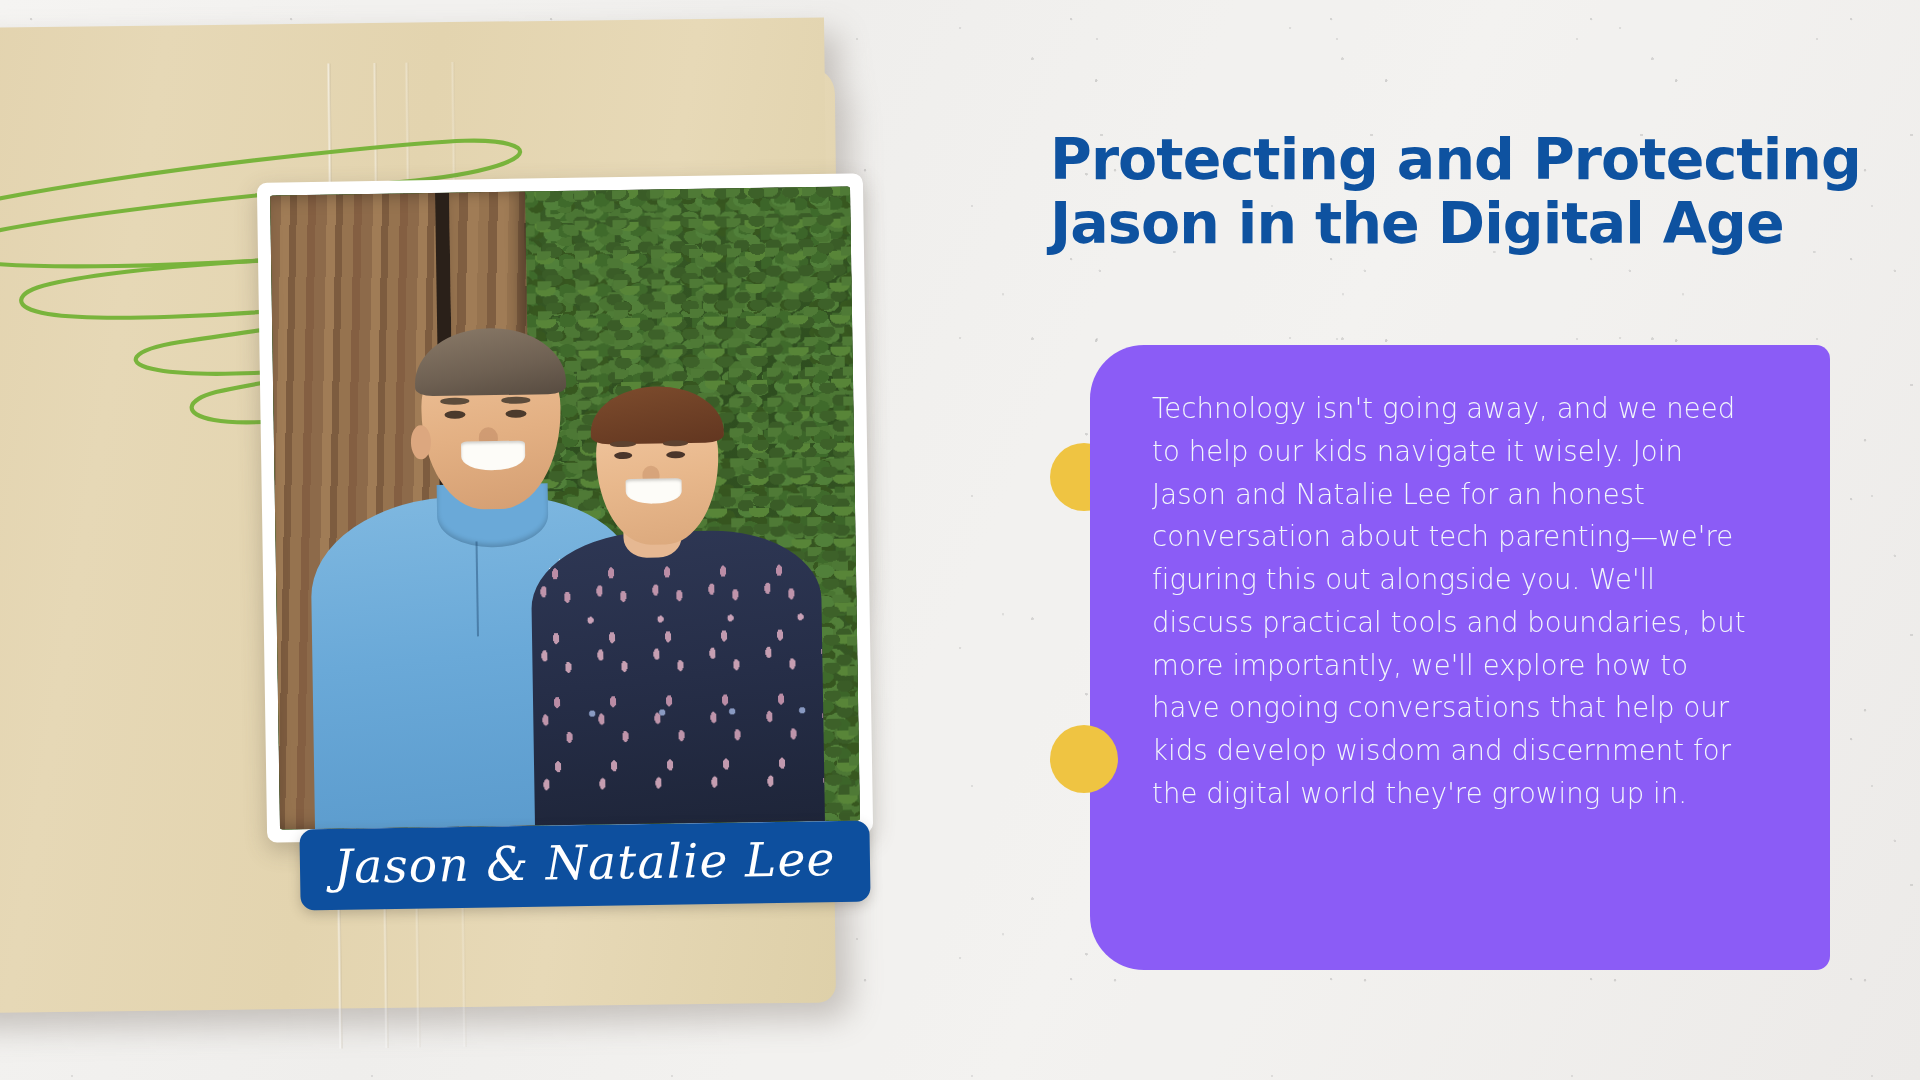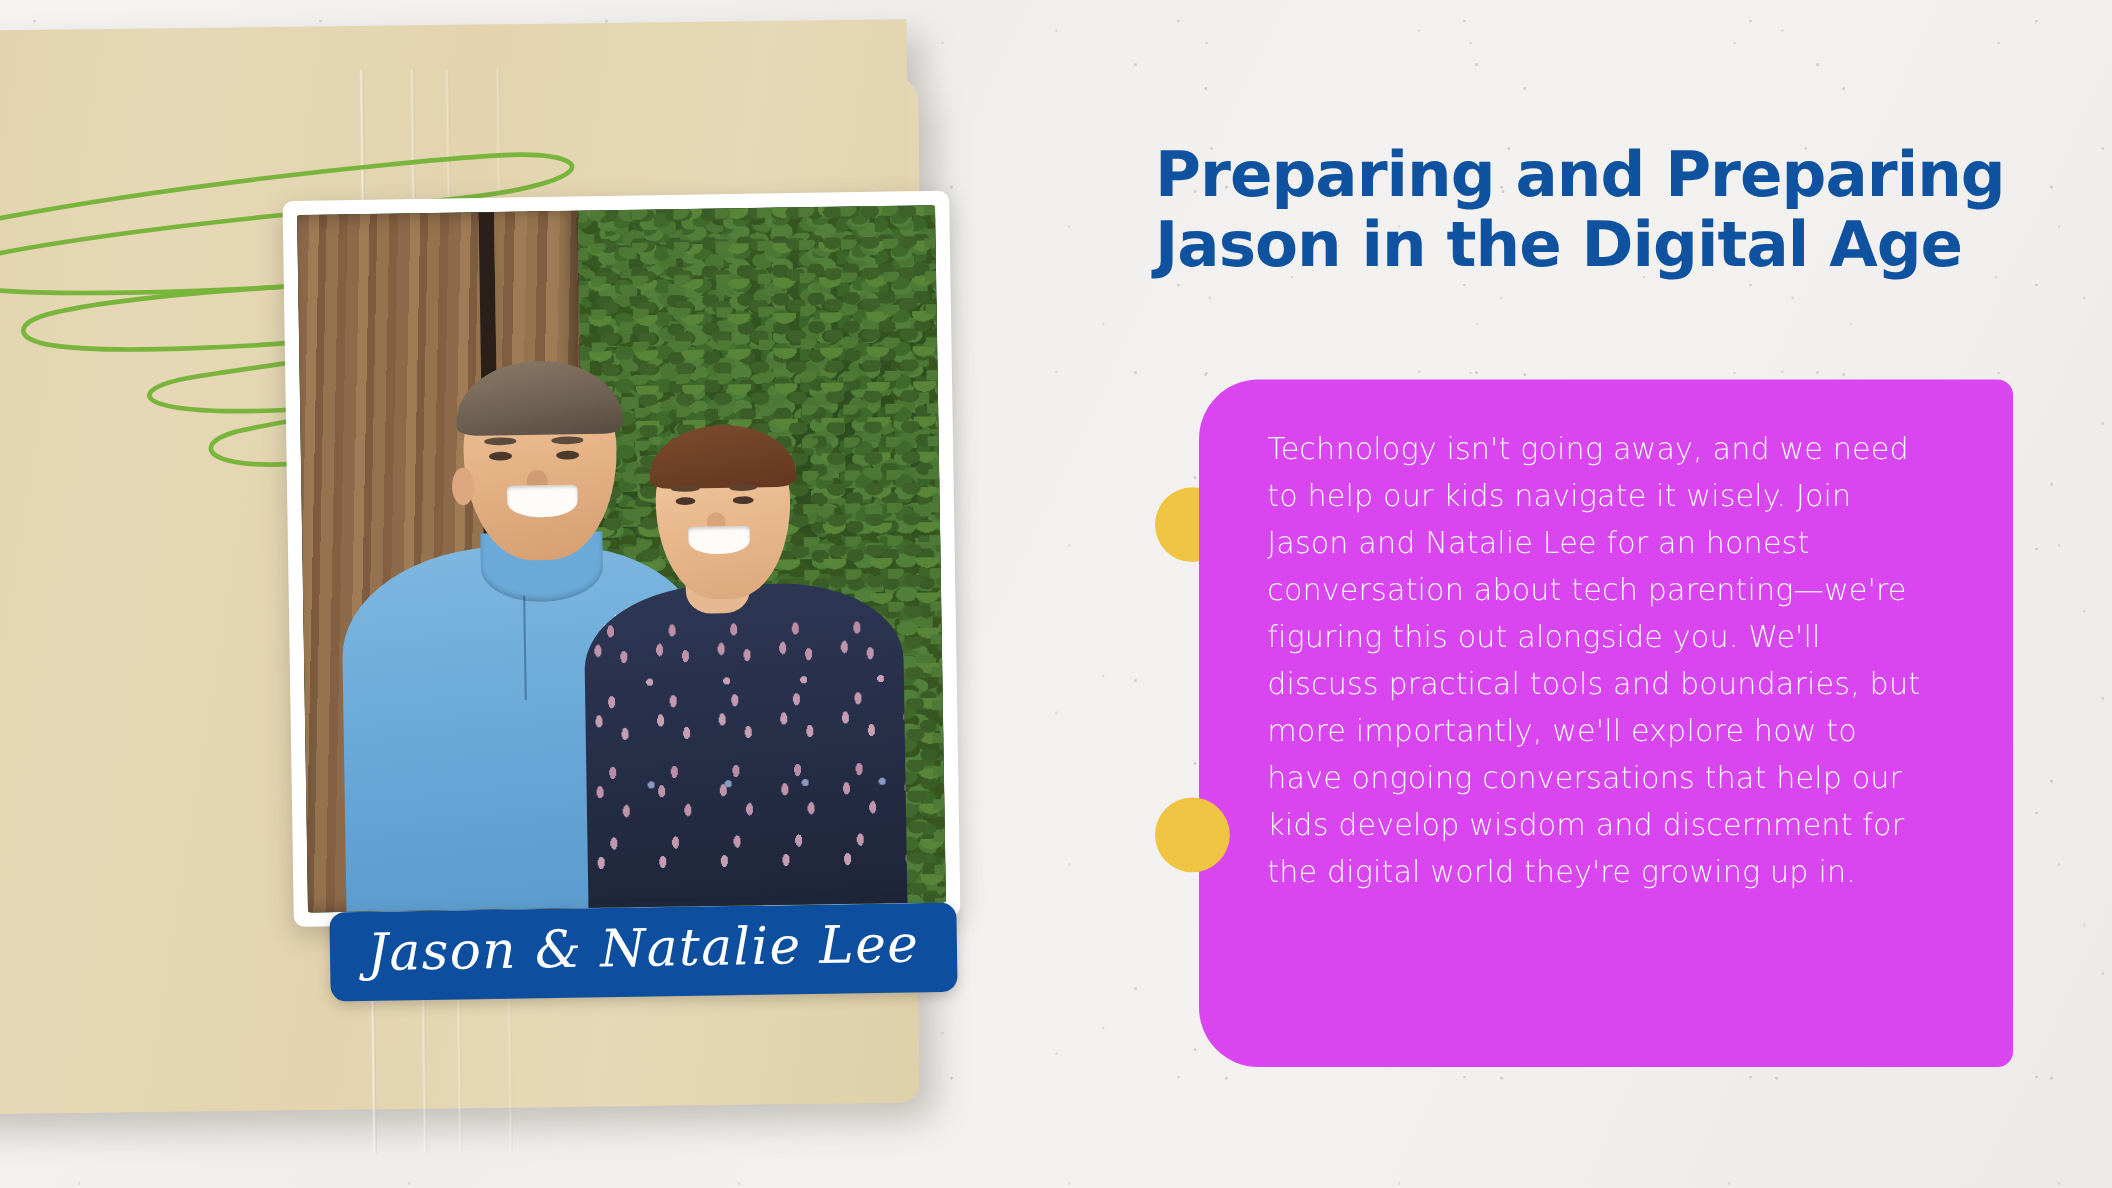--- a/index.html
+++ b/index.html
@@ -313,21 +313,21 @@
     font-weight:bold;
     font-size:57px;
     line-height:1.12;
     letter-spacing:-.9px;
   }
 
   #blue-panel {
     position:absolute;
     left:50px; top:345px;
     width:740px; height:625px;
-    background:#d946ef;
+    background:#8b5cf6;
     border-radius:54px 14px 14px 54px;
   }
   #blue-panel .panel-text {
     position:absolute;
     left:62px; top:42px;
     width:610px;
     color:#f2f6fb;
     font-family:"DejaVu Sans", sans-serif;
     font-weight:300;
     font-size:27.5px;
@@ -415,21 +415,21 @@
     </div>
   </div>
 
   <div id="name-badge">
     <div class="name-text">Jason &amp; Natalie Lee</div>
   </div>
 
   <div id="right-col">
 
     <h1 id="page-title">
-      <span>Preparing and Preparing</span><br>
+      <span>Protecting and Protecting</span><br>
       <span>Jason in the Digital Age</span>
     </h1>
 
     <div class="dot" id="dot-top"></div>
 
     <div id="blue-panel">
       <p class="panel-text">Technology isn't going away, and we need to help our kids navigate it wisely. Join Jason and Natalie Lee for an honest conversation about tech parenting—we're figuring this out alongside you. We'll discuss practical tools and boundaries, but more importantly, we'll explore how to have ongoing conversations that help our kids develop wisdom and discernment for the digital world they're growing up in.</p>
     </div>
 
     <div class="dot" id="dot-bottom"></div>

